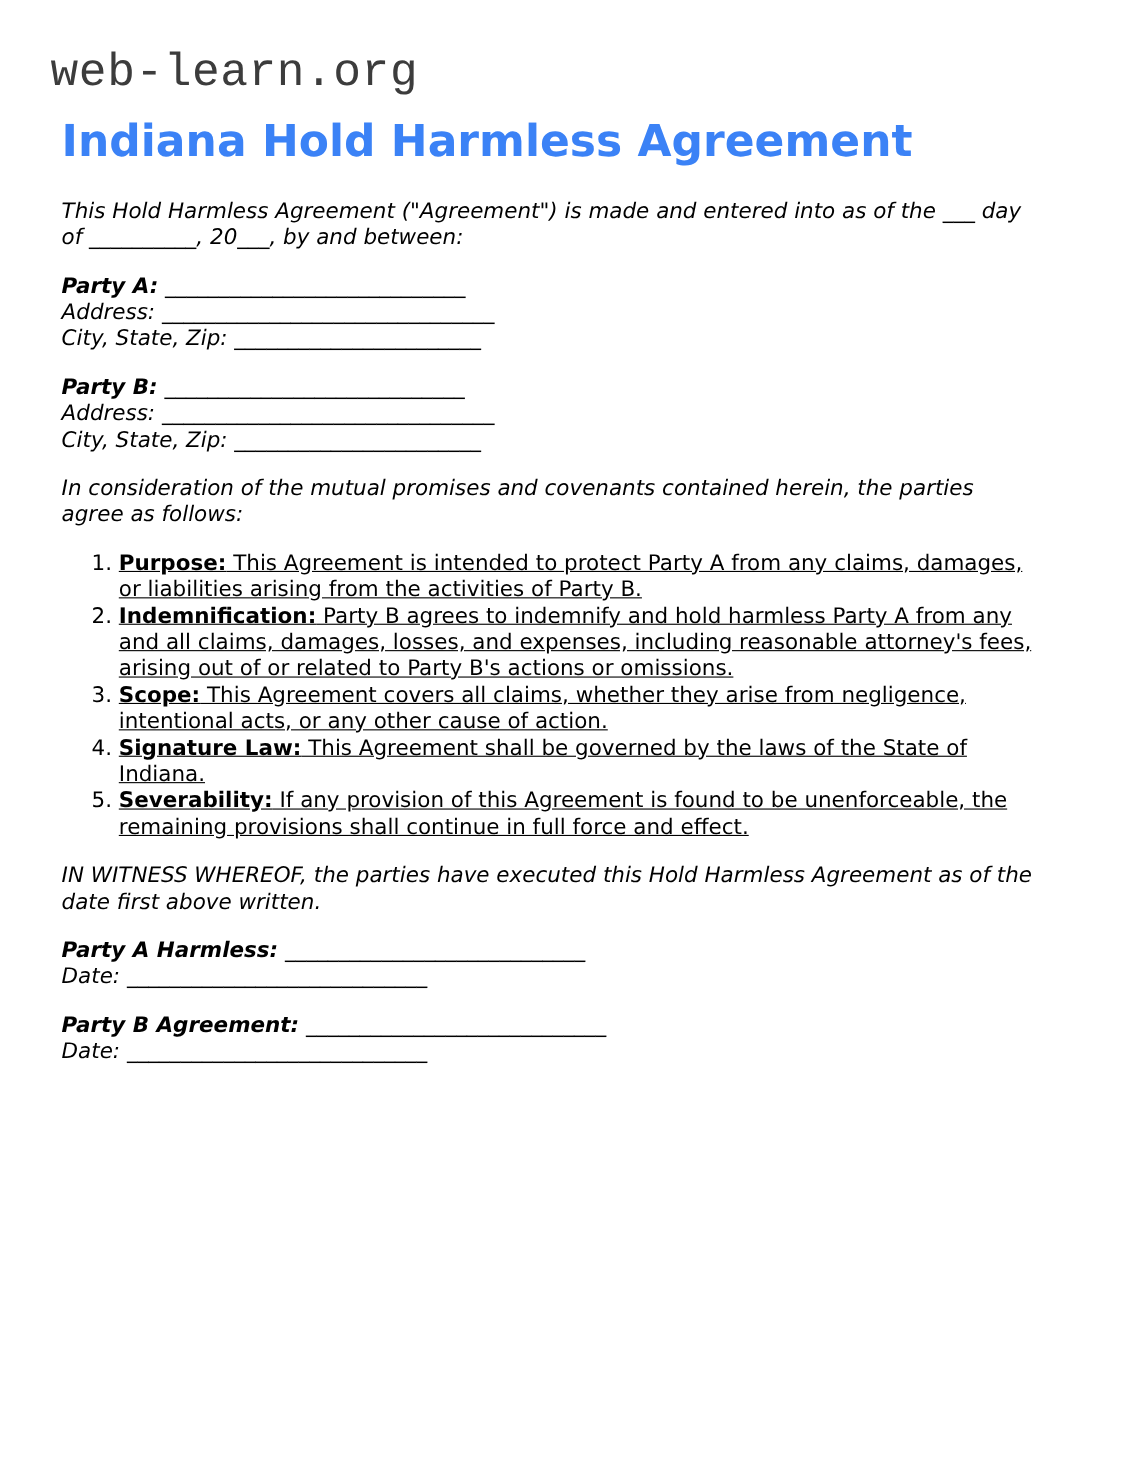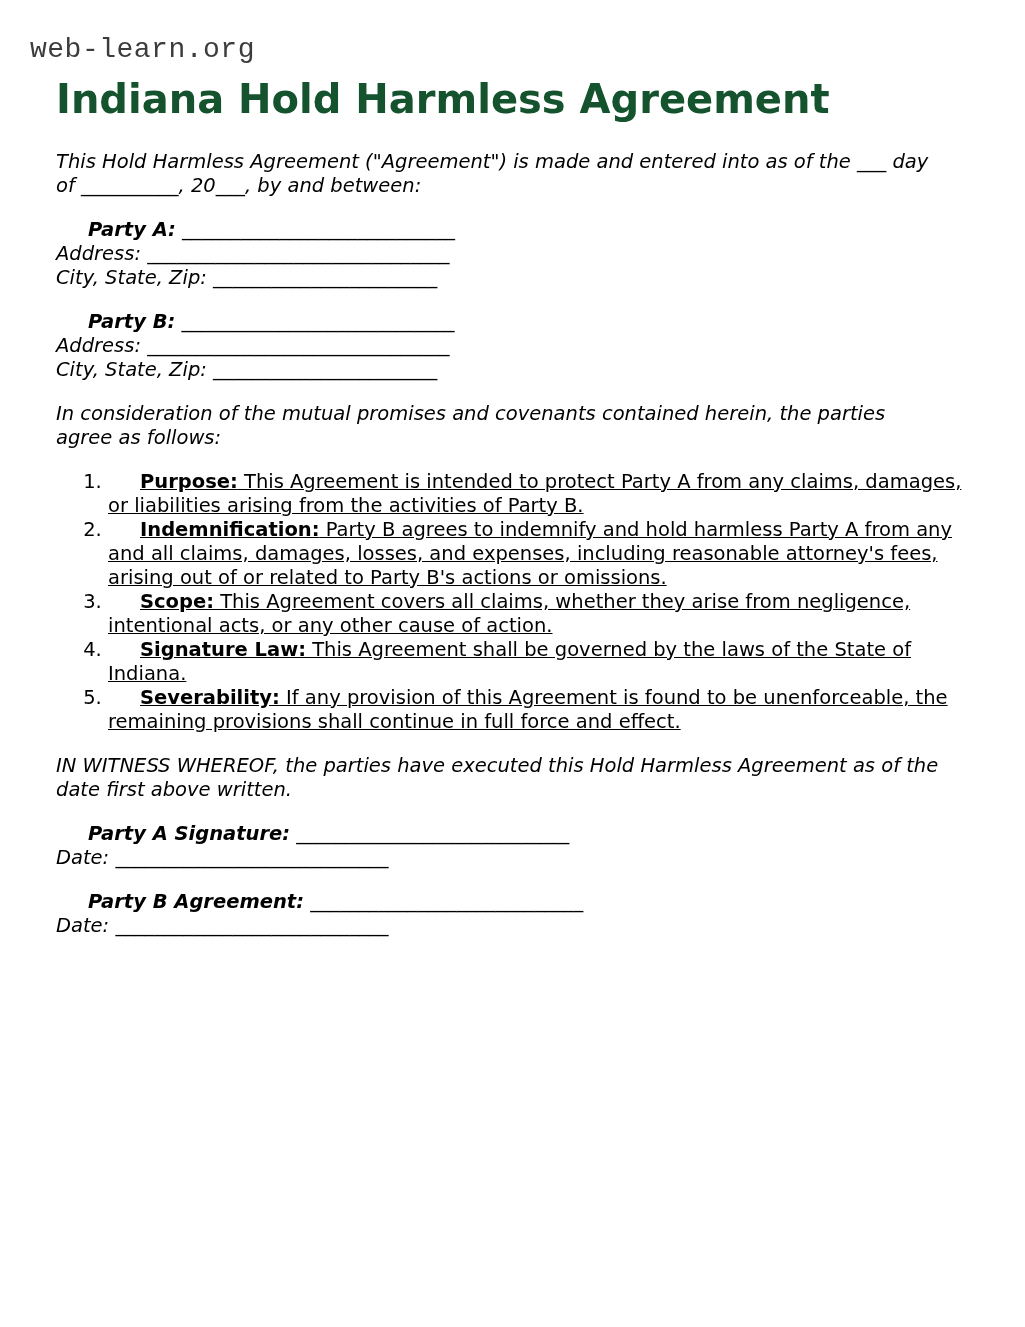--- a/index.html
+++ b/index.html
@@ -11,39 +11,39 @@
     background: #ffffff;
     padding: 26px 30px 0 30px;
     font-family: "DejaVu Sans", "Liberation Sans", sans-serif;
     font-size: 19.5px;
     line-height: 24px;
     color: #000000;
     overflow: hidden;
   }
   .logo {
     font-family: "Liberation Mono", "DejaVu Sans Mono", monospace;
-    font-size: 28px;
+    font-size: 42px;
     line-height: 48px;
     letter-spacing: 0.5px;
     color: #3c3c3c;
-    margin: 0;
+    margin: 16px;
     font-weight: normal;
   }
   h1.doc-title {
     font-family: "DejaVu Sans", "Liberation Sans", sans-serif;
     font-size: 40px;
     line-height: 46px;
     font-weight: bold;
-    color: #14532d;
+    color: #3b82f6;
     margin: 2px 0 28px 26px;
   }
   .content { margin-left: 26px; max-width: 920px; }
   .para { margin: 0 0 20px 0; font-style: italic; }
   .pre { white-space: pre-line; }
-  .b { font-weight: bold; margin-left: 32px; }
+  .b { font-weight: bold; }
   ol.clauses {
     margin: 0 0 20px 0;
     padding-left: 52px;
   }
   ol.clauses li { white-space: pre-line; text-decoration: underline; }
   .line { white-space: normal; }
 </style>
 </head>
 <body>
 
@@ -98,21 +98,21 @@
 Indiana.</span></li>
       <li><span class="b">Severability:</span><span> If any provision of this Agreement is found to be unenforceable, the
 remaining provisions shall continue in full force and effect.</span></li>
     </ol>
 
     <div class="para pre">IN WITNESS WHEREOF, the parties have executed this Hold Harmless Agreement as of the
 date first above written.</div>
 
     <div class="para">
       <div class="line">
-        <span class="b">Party A Signature:</span><span> ____________________________</span>
+        <span class="b">Party A Harmless:</span><span> ____________________________</span>
       </div>
       <div class="line">
         <span>Date:</span><span> ____________________________</span>
       </div>
     </div>
 
     <div class="para">
       <div class="line">
         <span class="b">Party B Agreement:</span><span> ____________________________</span>
       </div>

